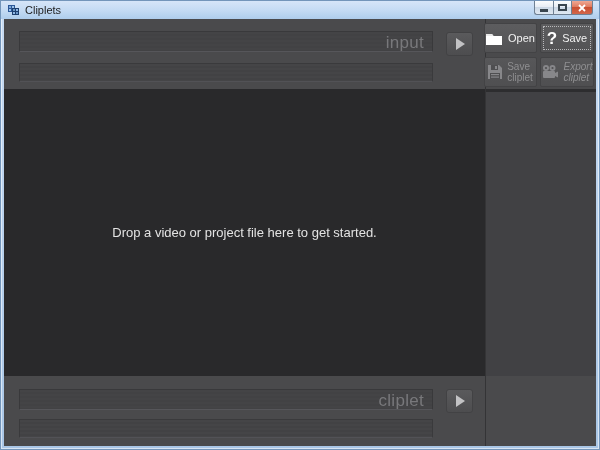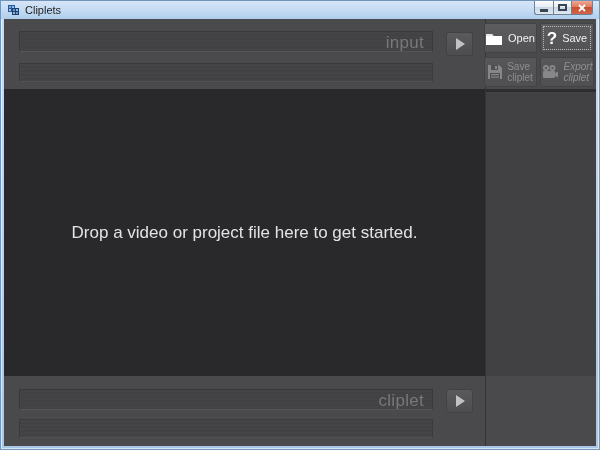--- a/index.html
+++ b/index.html
@@ -70,21 +70,21 @@
     display:flex; align-items:center; justify-content:center; cursor:default;
   }
   .input-play   { left:442px; top:13px; }
   .cliplet-play { left:442px; top:370px; }
 
   
   .canvas {
     position:absolute; left:0; top:70px; width:481px; height:287px;
     background:#29292b; display:flex; align-items:center; justify-content:center;
   }
-  .drop-text { color:#e3e3e3; font-size:17px; }
+  .drop-text { color:#e3e3e3; font-size:13px; }
 
   
   .divider-v { position:absolute; left:481px; top:0; bottom:0; width:1px; background:#343436; }
   .sidebar-panel {
     position:absolute; left:482px; right:0; top:70px; height:287px;
     background:#414144; border-top:3px solid #2d2d2f;
   }
 
   .sb-btn {
     position:absolute; height:30px;

